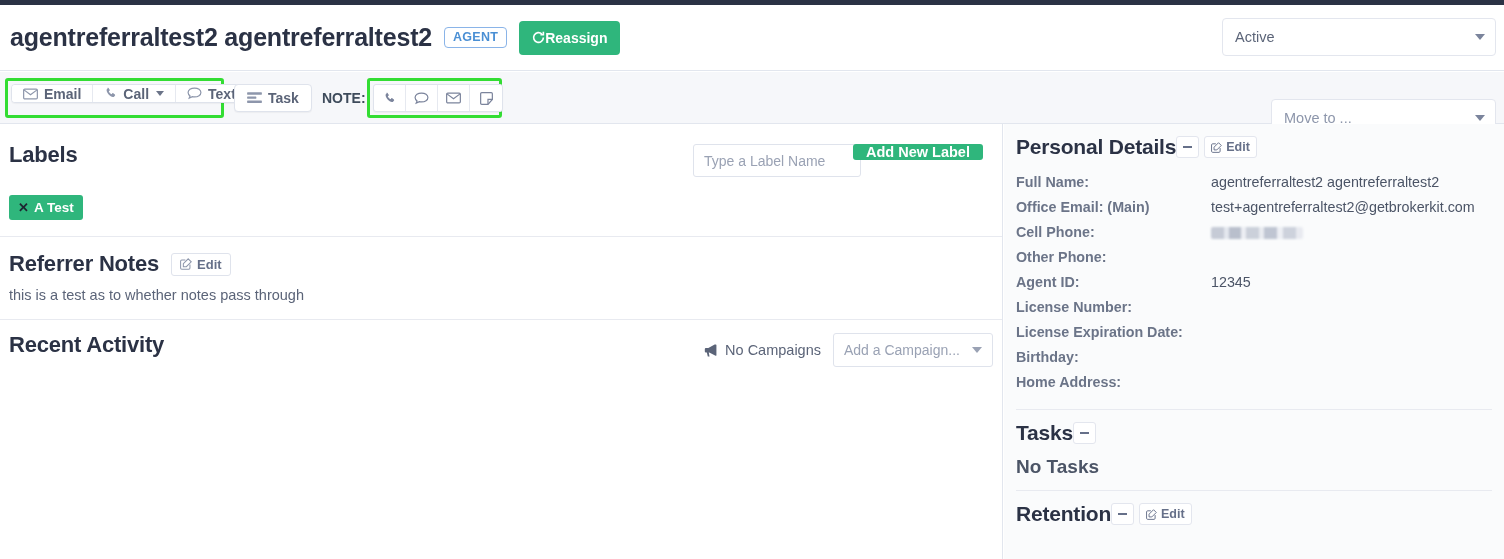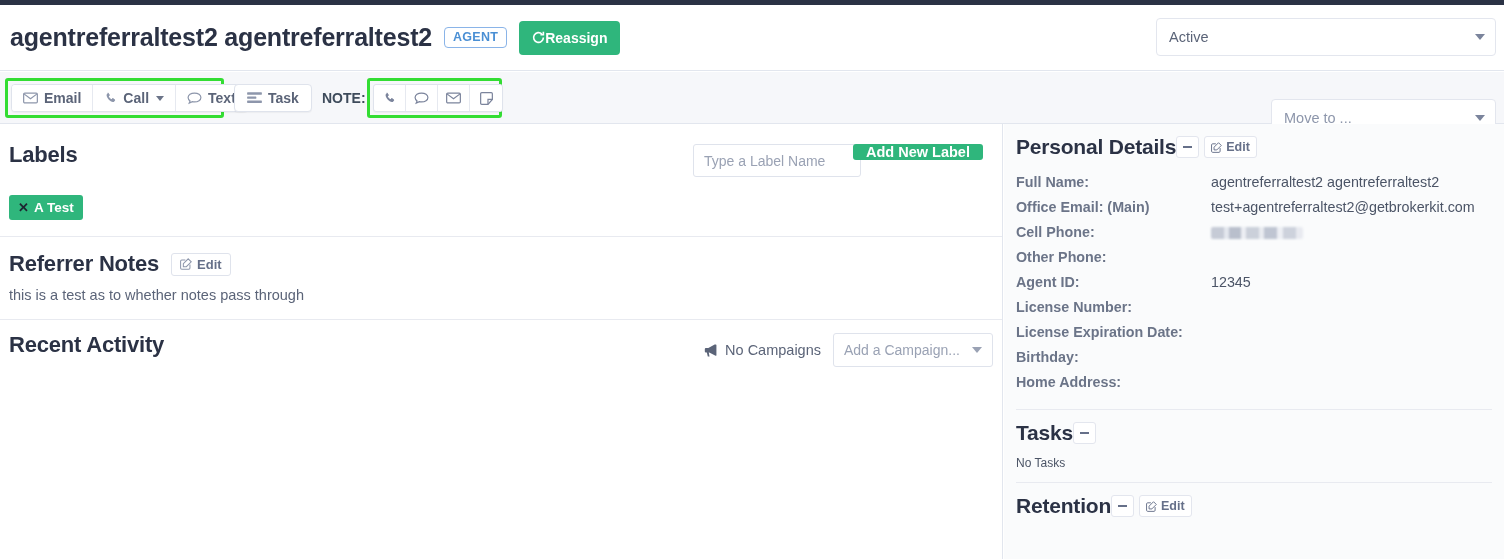--- a/index.html
+++ b/index.html
@@ -42,21 +42,21 @@
   }
   .btn-reassign {
     background: #2fb67c; color: #fff; border: none;
     border-radius: 4px; padding: 9px 13px;
     font-size: 14px; font-weight: bold; cursor: pointer;
     display: inline-flex; align-items: center; 
     white-space: nowrap;
   }
   .hdr-right {
     position: absolute; right: 8px; top: 13px;
-    width: 340px;
+    width: 274px;
   }
   .sel-box {
     width: 100%; height: 38px;
     border: 1px solid #e3e6ee; border-radius: 4px;
     background: #fff; display: flex; align-items: center;
     padding: 0 12px; position: relative;
     font-size: 14.5px; color: #5b6478;
   }
   .sel-box .caret {
     position: absolute; right: 10px; top: 50%; transform: translateY(-50%);
@@ -77,21 +77,21 @@
     border-radius: 3px;
   }
   .hl-main { left: 5px; top: 6px; width: 219px; height: 40px; }
   .hl-note { left: 367px; top: 6px; width: 135px; height: 40px; }
 
   .btn-group {
     position: absolute; left: 11px; top: 12px;
     display: flex; background: #fff;
     border: 1px solid #dfe3ec; border-radius: 4px;
     box-shadow: 0 1px 1px rgba(0,0,0,0.04);
-    height: 28px; overflow: hidden; justify-content: space-between;
+    height: 19px; overflow: hidden; justify-content: space-between;
   }
   .btn-group > .gb {
     display: flex; align-items: center; gap: 6px;
     padding: 0 11px; font-size: 14px; font-weight: bold;
     color: #5b6478; cursor: pointer; background: #fff;
     border-right: 1px solid #e6e9f0; height: 100%;
     white-space: nowrap;
   }
   .btn-group > .gb:last-child { border-right: none; }
 
@@ -230,21 +230,21 @@
   .dl-row { display: flex; line-height: 25px; }
   .dl-key { width: 195px; color: #6b7488; font-weight: bold; }
   .dl-val { color: #4b5466; }
   .redacted {
     display: inline-block; width: 92px; height: 12px; border-radius: 2px;
     background: linear-gradient(90deg,#c6cbd6 0 14%,#e4e7ee 14% 20%,#b9bfcc 20% 33%,#eceef3 33% 38%,#cbd0da 38% 52%,#e9ebf0 52% 58%,#bfc5d2 58% 72%,#edeff4 72% 78%,#cdd2dc 78% 92%,#e8eaf0 92% 100%);
     filter: blur(1.1px);
     vertical-align: middle;
   }
   .divider { border-top: 1px solid #e8eaf0; margin: 0 12px; }
-  .no-tasks { font-size: 12px; color: #4b5466; padding-bottom: 12px; }
+  .no-tasks { font-size: 19px; color: #4b5466; padding-bottom: 12px; font-weight: bold; }
 
   svg { display: block; }
 </style>
 </head>
 <body>
 
 <div class="app">
 
   <div class="topstrip"></div>
 

